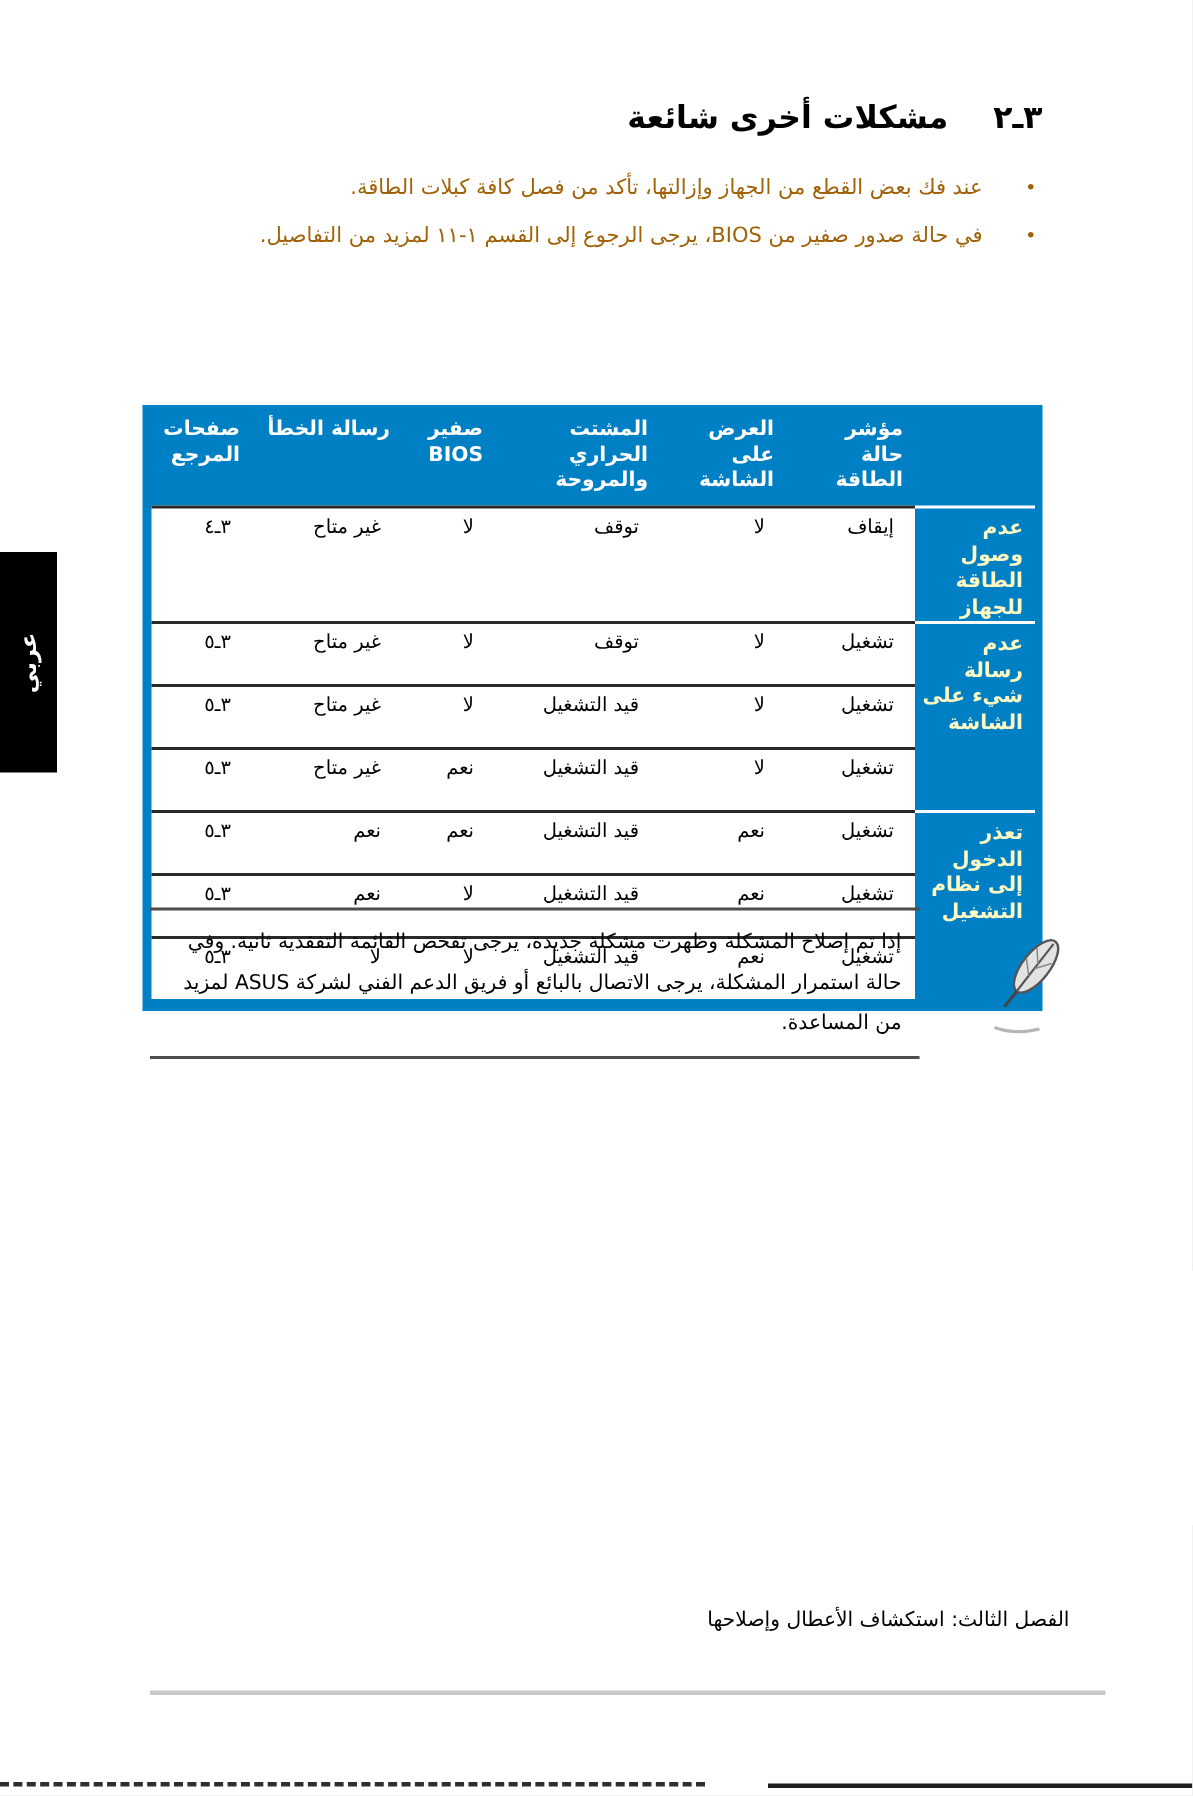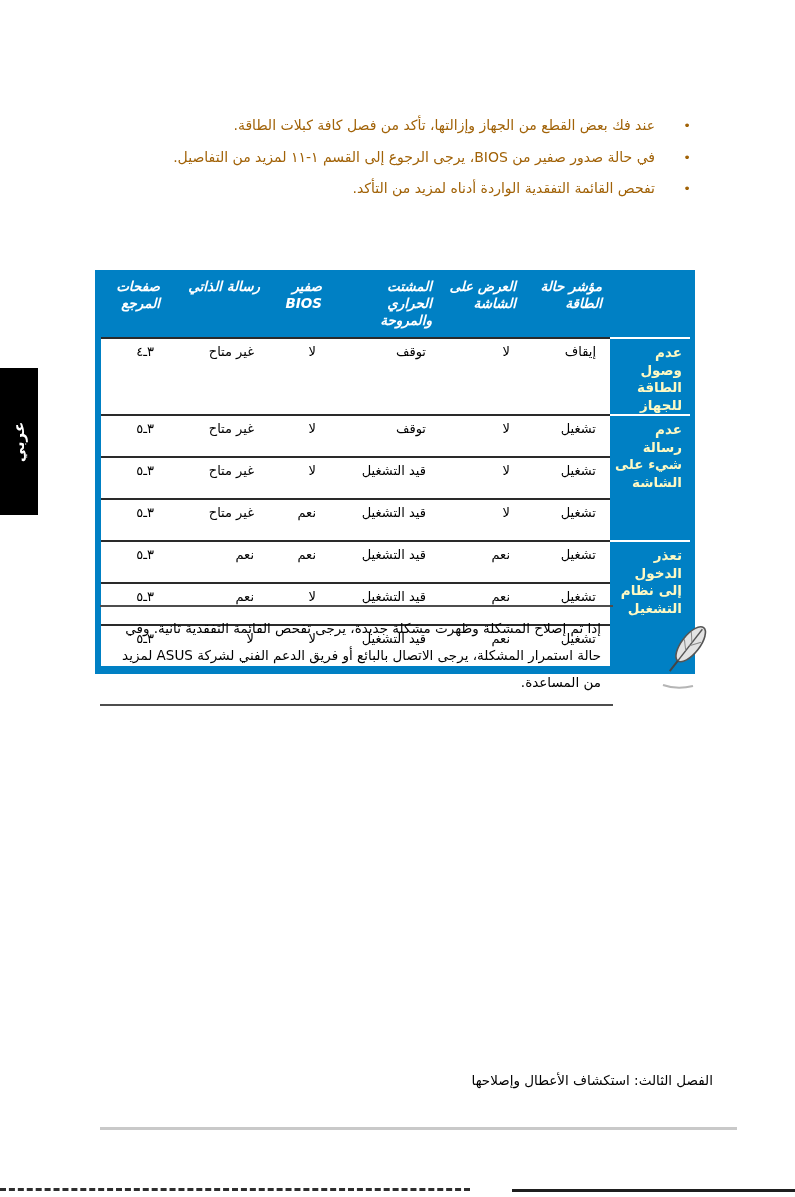--- a/index.html
+++ b/index.html
@@ -44,21 +44,21 @@
     background:#0080c4;
     padding:0 5px 8px 6px;box-sizing:border-box;
   }
   table.diag{
     width:589px;border-collapse:separate;border-spacing:0;table-layout:fixed;
     direction:rtl;
   }
   table.diag th{
     background:#0080c4;color:#fff;font-weight:bold;font-size:13.5px;
     text-align:right;vertical-align:top;height:67px;
-    padding:8px 8px 0 6px;line-height:17px;box-sizing:border-box;font-style:italic;
+    padding:8px 8px 0 6px;line-height:17px;box-sizing:border-box;
   }
   table.diag th.hdr-heatsink{padding-left:34px;}
   table.diag th.hdr-power{padding-left:16px;margin-top:28px;}
   table.diag td{
     font-size:13px;line-height:16px;vertical-align:top;box-sizing:border-box;
   }
   table.diag td.data{
     background:#fff;color:#000;border-top:2px solid #2a2a2a;
     text-align:right;padding:5px 14px 0 4px;height:42px;
   }
@@ -105,46 +105,48 @@
 </style>
 </head>
 <body>
 
 <div class="page">
 
   <div class="side-tab">
     <span>عربي</span>
   </div>
 
+  <div class="title-row">
+    <span class="num">٣ـ٢</span><span>مشكلات أخرى شائعة</span>
+  </div>
 
   <ul class="bullets">
     <li>عند فك بعض القطع من الجهاز وإزالتها، تأكد من فصل كافة كبلات الطاقة.</li>
     <li>في حالة صدور صفير من BIOS، يرجى الرجوع إلى القسم ⁦١-١١⁩ لمزيد من التفاصيل.</li>
-    <li>تفحص القائمة التفقدية الواردة أدناه لمزيد من التأكد.</li>
   </ul>
 
   <div class="tbl-wrap">
     <table class="diag">
       <colgroup>
         <col class="col-grp">
           <col class="col-power">
           <col class="col-disp">
         <col class="col-heat">
           <col class="col-bios">
           <col class="col-err">
           <col class="col-ref">
       </colgroup>
       <thead>
         <tr>
           <th></th>
           <th class="hdr-power">مؤشر حالة الطاقة</th>
           <th>العرض على الشاشة</th>
           <th class="hdr-heatsink">المشتت الحراري والمروحة</th>
           <th>صفير BIOS</th>
-          <th>رسالة الذاتي</th>
+          <th>رسالة الخطأ</th>
           <th>صفحات المرجع</th>
         </tr>
       </thead>
       <tbody>
         <tr class="tall">
           <td class="grp" rowspan="1">عدم وصول الطاقة للجهاز</td>
           <td class="data">إيقاف</td>
           <td class="data">لا</td>
           <td class="data">توقف</td>
           <td class="data">لا</td>

